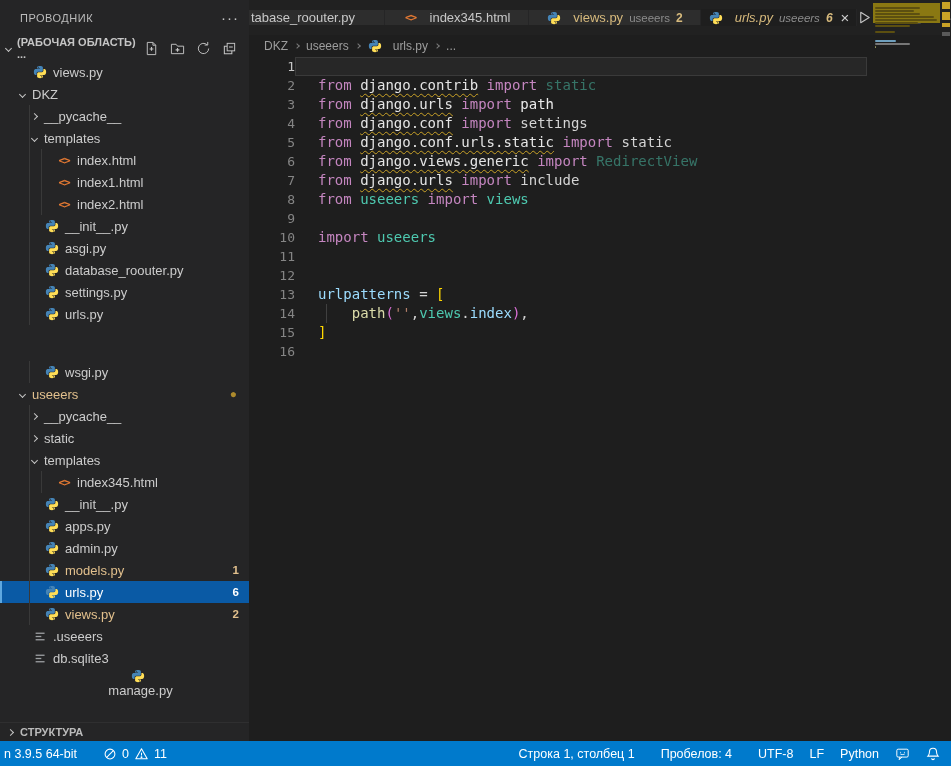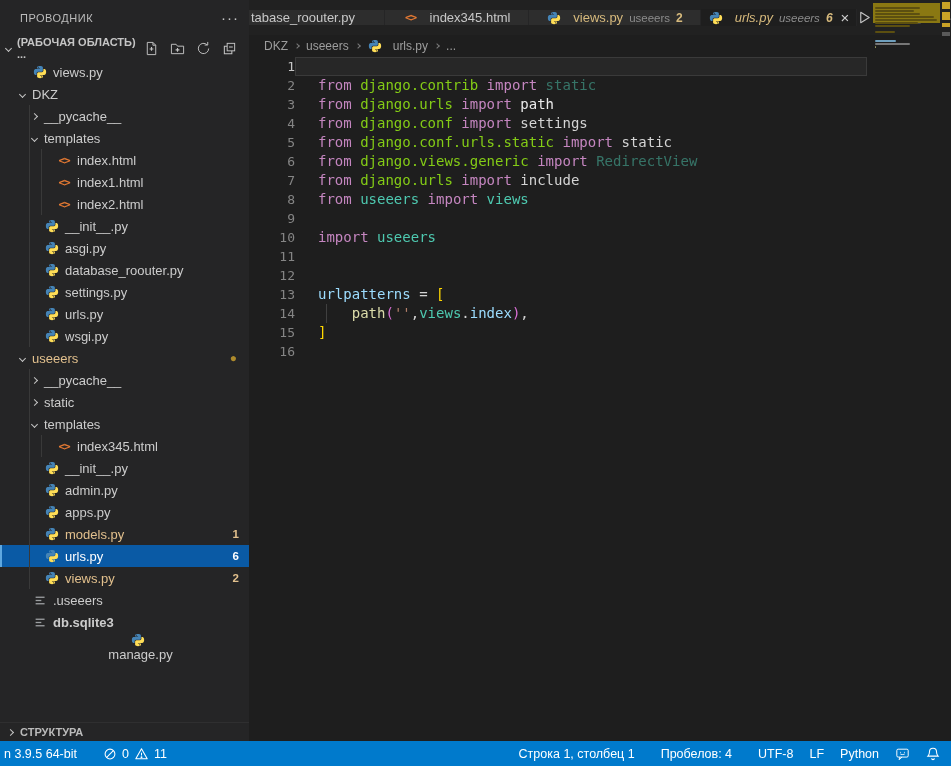--- a/index.html
+++ b/index.html
@@ -67,21 +67,21 @@
   
   .code { position:absolute; top:57px; left:0; right:0; bottom:0;
           font-family:"DejaVu Sans Mono", monospace; font-size:14px; }
   .code-line { height:19px; line-height:19px; display:flex; white-space:pre; }
   .ln { width:46px; text-align:right; color:#858585; font-size:13px; flex:none; }
   .ct { padding-left:23px; flex:1; margin-right:84px; position:relative; }
   .code-line.cur .ln { color:#c6c6c6; }
   .code-line.cur .ct { background:rgba(255,255,255,.045); box-shadow:inset 0 0 0 1px rgba(255,255,255,.09); }
   .iguide { position:absolute; left:31px; top:0; bottom:0; width:1px; background:#404040; }
   .tk-kw { color:#C586C0; }
-  .tk-modw { color:#84cc16; text-decoration-style:wavy;
+  .tk-modw { color:#e5e5e5; text-decoration:underline; text-decoration-style:wavy;
              text-decoration-color:#c9a227; text-decoration-thickness:1px; text-underline-offset:3px; }
   .tk-teal { color:#4EC9B0; }
   .tk-dimteal { color:#4EC9B0; opacity:.5; }
   .tk-plain { color:#d4d4d4; }
   .tk-bright { color:#eaeaea; }
   .tk-var { color:#9CDCFE; }
   .tk-fn { color:#DCDCAA; }
   .tk-str { color:#CE9178; opacity:.85; }
   .tk-b1 { color:#ffd700; }
   .tk-b2 { color:#da70d6; }
@@ -226,21 +226,21 @@
         <div class="trow" style="padding-left: 44px;">
           <span class="guide" style="left: 29px;"></span>
           <span class="ficon">
             <svg width="14" height="14" viewBox="0 0 32 32">
               <path fill="#4584b6" d="M15.9 2c-7 0-6.6 3-6.6 3v3.2h6.8v1H6.5S2 8.7 2 15.8s3.9 6.9 3.9 6.9h2.3v-3.3s-.1-3.9 3.9-3.9h6.7s3.8.1 3.8-3.7V5.6S23.2 2 15.9 2zm-3.7 2.1a1.2 1.2 0 1 1 0 2.4 1.2 1.2 0 0 1 0-2.4z"></path>
               <path fill="#ffde57" d="M16.1 30c7 0 6.6-3 6.6-3v-3.2h-6.8v-1h9.6s4.5.5 4.5-6.6-3.9-6.9-3.9-6.9h-2.3v3.3s.1 3.9-3.9 3.9h-6.7s-3.8-.1-3.8 3.7v6.2S8.8 30 16.1 30zm3.7-2.1a1.2 1.2 0 1 1 0-2.4 1.2 1.2 0 0 1 0 2.4z"></path>
             </svg>
           </span>
           <span class="nm">urls.py</span>
         </div>
-        <div class="trow" style="padding-left: 44px;">
+        <div class="trow" style="padding-left: 44px; margin-top: 36px;">
           <span class="guide" style="left: 29px;"></span>
           <span class="ficon">
             <svg width="14" height="14" viewBox="0 0 32 32">
               <path fill="#4584b6" d="M15.9 2c-7 0-6.6 3-6.6 3v3.2h6.8v1H6.5S2 8.7 2 15.8s3.9 6.9 3.9 6.9h2.3v-3.3s-.1-3.9 3.9-3.9h6.7s3.8.1 3.8-3.7V5.6S23.2 2 15.9 2zm-3.7 2.1a1.2 1.2 0 1 1 0 2.4 1.2 1.2 0 0 1 0-2.4z"></path>
               <path fill="#ffde57" d="M16.1 30c7 0 6.6-3 6.6-3v-3.2h-6.8v-1h9.6s4.5.5 4.5-6.6-3.9-6.9-3.9-6.9h-2.3v3.3s.1 3.9-3.9 3.9h-6.7s-3.8-.1-3.8 3.7v6.2S8.8 30 16.1 30zm3.7-2.1a1.2 1.2 0 1 1 0-2.4 1.2 1.2 0 0 1 0 2.4z"></path>
             </svg>
           </span>
           <span class="nm">wsgi.py</span>
         </div>
         <div class="trow modified" style="padding-left: 20px;">
@@ -282,31 +282,31 @@
           <span class="nm">__init__.py</span>
         </div>
         <div class="trow" style="padding-left: 44px;">
           <span class="guide" style="left: 29px;"></span>
           <span class="ficon">
             <svg width="14" height="14" viewBox="0 0 32 32">
               <path fill="#4584b6" d="M15.9 2c-7 0-6.6 3-6.6 3v3.2h6.8v1H6.5S2 8.7 2 15.8s3.9 6.9 3.9 6.9h2.3v-3.3s-.1-3.9 3.9-3.9h6.7s3.8.1 3.8-3.7V5.6S23.2 2 15.9 2zm-3.7 2.1a1.2 1.2 0 1 1 0 2.4 1.2 1.2 0 0 1 0-2.4z"></path>
               <path fill="#ffde57" d="M16.1 30c7 0 6.6-3 6.6-3v-3.2h-6.8v-1h9.6s4.5.5 4.5-6.6-3.9-6.9-3.9-6.9h-2.3v3.3s.1 3.9-3.9 3.9h-6.7s-3.8-.1-3.8 3.7v6.2S8.8 30 16.1 30zm3.7-2.1a1.2 1.2 0 1 1 0-2.4 1.2 1.2 0 0 1 0 2.4z"></path>
             </svg>
           </span>
+          <span class="nm">apps.py</span>
+        </div>
+        <div class="trow" style="padding-left: 44px;">
+          <span class="guide" style="left: 29px;"></span>
+          <span class="ficon">
+            <svg width="14" height="14" viewBox="0 0 32 32">
+              <path fill="#4584b6" d="M15.9 2c-7 0-6.6 3-6.6 3v3.2h6.8v1H6.5S2 8.7 2 15.8s3.9 6.9 3.9 6.9h2.3v-3.3s-.1-3.9 3.9-3.9h6.7s3.8.1 3.8-3.7V5.6S23.2 2 15.9 2zm-3.7 2.1a1.2 1.2 0 1 1 0 2.4 1.2 1.2 0 0 1 0-2.4z"></path>
+              <path fill="#ffde57" d="M16.1 30c7 0 6.6-3 6.6-3v-3.2h-6.8v-1h9.6s4.5.5 4.5-6.6-3.9-6.9-3.9-6.9h-2.3v3.3s.1 3.9-3.9 3.9h-6.7s-3.8-.1-3.8 3.7v6.2S8.8 30 16.1 30zm3.7-2.1a1.2 1.2 0 1 1 0-2.4 1.2 1.2 0 0 1 0 2.4z"></path>
+            </svg>
+          </span>
           <span class="nm">admin.py</span>
-        </div>
-        <div class="trow" style="padding-left: 44px;">
-          <span class="guide" style="left: 29px;"></span>
-          <span class="ficon">
-            <svg width="14" height="14" viewBox="0 0 32 32">
-              <path fill="#4584b6" d="M15.9 2c-7 0-6.6 3-6.6 3v3.2h6.8v1H6.5S2 8.7 2 15.8s3.9 6.9 3.9 6.9h2.3v-3.3s-.1-3.9 3.9-3.9h6.7s3.8.1 3.8-3.7V5.6S23.2 2 15.9 2zm-3.7 2.1a1.2 1.2 0 1 1 0 2.4 1.2 1.2 0 0 1 0-2.4z"></path>
-              <path fill="#ffde57" d="M16.1 30c7 0 6.6-3 6.6-3v-3.2h-6.8v-1h9.6s4.5.5 4.5-6.6-3.9-6.9-3.9-6.9h-2.3v3.3s.1 3.9-3.9 3.9h-6.7s-3.8-.1-3.8 3.7v6.2S8.8 30 16.1 30zm3.7-2.1a1.2 1.2 0 1 1 0-2.4 1.2 1.2 0 0 1 0 2.4z"></path>
-            </svg>
-          </span>
-          <span class="nm">apps.py</span>
         </div>
         <div class="trow modified" style="padding-left: 44px;">
           <span class="guide" style="left: 29px;"></span>
           <span class="ficon">
             <svg width="14" height="14" viewBox="0 0 32 32">
               <path fill="#4584b6" d="M15.9 2c-7 0-6.6 3-6.6 3v3.2h6.8v1H6.5S2 8.7 2 15.8s3.9 6.9 3.9 6.9h2.3v-3.3s-.1-3.9 3.9-3.9h6.7s3.8.1 3.8-3.7V5.6S23.2 2 15.9 2zm-3.7 2.1a1.2 1.2 0 1 1 0 2.4 1.2 1.2 0 0 1 0-2.4z"></path>
               <path fill="#ffde57" d="M16.1 30c7 0 6.6-3 6.6-3v-3.2h-6.8v-1h9.6s4.5.5 4.5-6.6-3.9-6.9-3.9-6.9h-2.3v3.3s.1 3.9-3.9 3.9h-6.7s-3.8-.1-3.8 3.7v6.2S8.8 30 16.1 30zm3.7-2.1a1.2 1.2 0 1 1 0-2.4 1.2 1.2 0 0 1 0 2.4z"></path>
             </svg>
           </span>
           <span class="nm">models.py</span>
@@ -337,21 +337,21 @@
         <div class="trow" style="padding-left: 32px;">
           <span class="ficon">
             <svg width="13" height="13" viewBox="0 0 16 16" stroke="#9da0a2" stroke-width="1.6">
               <line x1="2" y1="4" x2="13" y2="4"></line>
               <line x1="2" y1="8" x2="9" y2="8"></line>
               <line x1="2" y1="12" x2="13" y2="12"></line>
             </svg>
           </span>
           <span class="nm">.useeers</span>
         </div>
-        <div class="trow" style="padding-left: 32px; font-weight: bold;">
+        <div class="trow" style="padding-left: 32px;">
           <span class="ficon">
             <svg width="13" height="13" viewBox="0 0 16 16" stroke="#9da0a2" stroke-width="1.6">
               <line x1="2" y1="4" x2="13" y2="4"></line>
               <line x1="2" y1="8" x2="9" y2="8"></line>
               <line x1="2" y1="12" x2="13" y2="12"></line>
             </svg>
           </span>
           <span class="nm">db.sqlite3</span>
         </div>
         <div class="trow" style="padding-left: 32px; flex-direction: column;">

